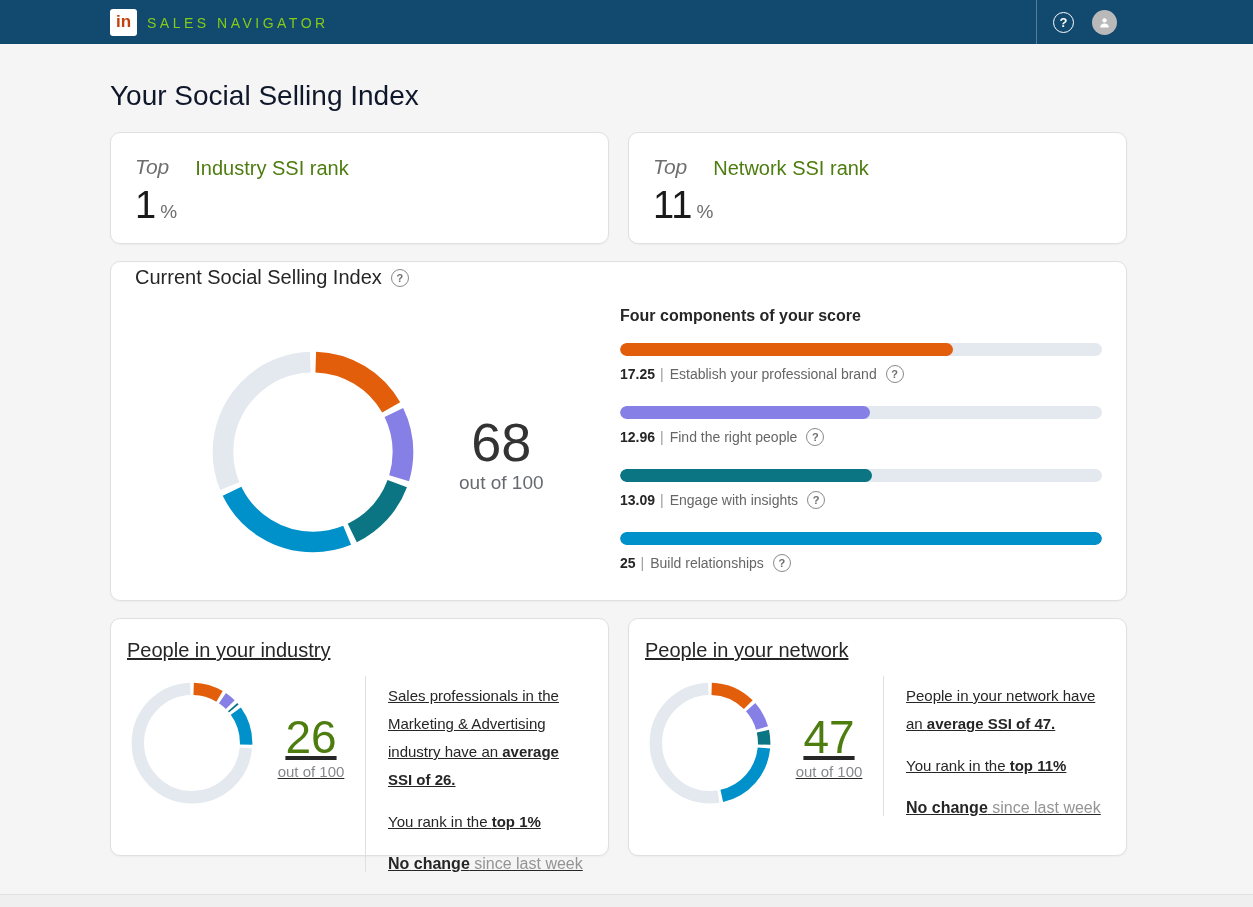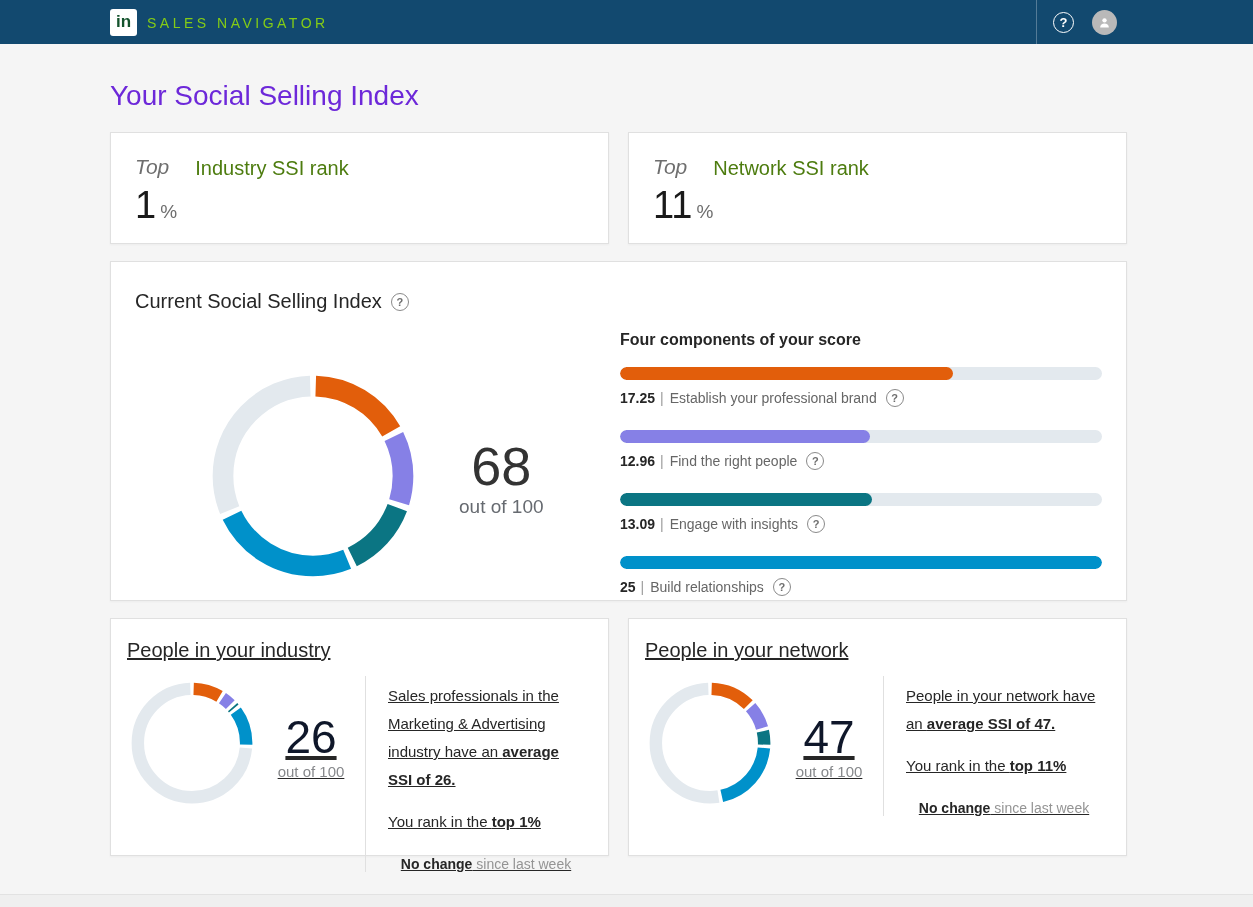--- a/index.html
+++ b/index.html
@@ -10,61 +10,61 @@
   }
   
   .navbar {
     height:44px; background:#12496F; display:flex; align-items:center;
     justify-content:space-between; padding-left:110px;
   }
   .brand { display:flex; align-items:center; }
   .logo-box {
     width:27px; height:27px; background:#fff; border-radius:3px;
     display:flex; align-items:center; justify-content:center;
-    font-weight:bold; font-size:17px; color:#14532d;
+    font-weight:bold; font-size:17px; color:#c2410c;
   }
   .brand-text {
     color:#84cc16; font-size:14px; letter-spacing:3.5px; margin-left:10px; margin-top:1px;
   }
   .nav-right { display:flex; align-items:center; height:44px; padding-right:136px; }
   .nav-divider { width:1px; height:44px; background:rgba(255,255,255,.28); margin-right:16px; }
   .nav-help {
     width:21px; height:21px; border:1.5px solid #fff; border-radius:50%;
     color:#fff; font-size:13px; font-weight:bold; display:flex;
     align-items:center; justify-content:center; margin-right:18px; cursor:pointer;
   }
   .avatar {
     width:25px; height:25px; border-radius:50%; background:#B9B9B9;
     display:flex; align-items:center; justify-content:center; cursor:pointer;
   }
   
   .main { padding:28px 126px 0 110px; }
-  h1.page-title { font-size:28px; font-weight:400; color:#6d28d9; margin:8px 0 20px; }
+  h1.page-title { font-size:28px; font-weight:400; color:#0f172a; margin:8px 0 20px; }
   .row2 { display:grid; grid-template-columns:1fr 1fr; gap:19px; }
   .card {
-    background:#fff; border:1px solid #E0E0E0; border-radius:0;
+    background:#fff; border:1px solid #E0E0E0; border-radius:10px;
     box-shadow:0 1px 2px rgba(0,0,0,.04);
   }
   
   .rank-card { height:112px; padding:22px 24px; }
   .rank-grid { display:grid; grid-template-columns:auto 1fr; column-gap:26px; }
   .rank-top { font-style:italic; font-size:21px; color:#6E6E6E; }
   .rank-title { font-size:20px; color:#4d7c0f; margin-top:2px; }
   .rank-value-row { margin-top:4px; display:flex; align-items:baseline; }
   .rank-value { font-size:38px; font-weight:300; color:#1a1a1a; }
   .rank-unit { font-size:19px; color:#6E6E6E; margin-left:4px; }
   
   .help-icon {
     display:inline-flex; width:18px; height:18px; border:1.5px solid #8A8A8A;
     border-radius:50%; color:#6E6E6E; font-size:11px; font-weight:bold;
     align-items:center; justify-content:center; margin-left:9px;
     vertical-align:middle; cursor:pointer; flex:none;
   }
   
-  .ssi-card { margin-top:17px; height:340px; padding:28px 24px; }
+  .ssi-card { margin-top:17px; height:340px; padding:4px 24px; }
   .card-header { font-size:20px; font-weight:400; color:#262626; display:flex; align-items:center; }
   .ssi-content { display:flex; margin-top:4px; }
   .ssi-left { width:485px; display:flex; align-items:center; }
   .donut-lg { width:216px; height:216px; margin-left:70px; margin-top:16px; }
   .donut-lg svg, .donut-sm svg { width:100%; height:100%; transform:rotate(-90deg); }
   .score-block-lg { margin-left:38px; margin-top:20px; text-align:center; }
   .score-lg { font-size:54px; font-weight:300; color:#333; line-height:1.05; }
   .outof-lg { font-size:19px; color:#666A70; margin-top:2px; }
   .ssi-right { flex:1; padding-top:14px; }
   .components-title { font-size:16px; font-weight:bold; color:#262626; margin-bottom:18px; }
@@ -73,28 +73,28 @@
   .bar-fill { height:13px; border-radius:7px; }
   .bar-label { margin-top:9px; font-size:14px; color:#666; display:flex; align-items:center; }
   .bar-label .val { font-weight:bold; color:#262626; margin-right:5px; }
   .bar-label .sep { color:#9a9a9a; margin-right:6px; }
   
   .row-bottom { margin-top:17px; display:grid; grid-template-columns:1fr 1fr; gap:19px; }
   .people-card { height:238px; padding:20px 16px;text-decoration:underline; }
   .people-content { display:flex; margin-top:12px; }
   .donut-sm { width:130px; height:130px; flex:none; margin-top:4px; }
   .score-block-sm { width:108px; text-align:center; margin-top:40px; flex:none; }
-  .score-sm { font-size:46px; font-weight:300; color:#0f172a; line-height:1; }
+  .score-sm { font-size:46px; font-weight:300; color:#4d7c0f; line-height:1; }
   .outof-sm { font-size:15px; color:#87898C; margin-top:3px; }
   .v-divider { width:1px; background:#E0E0E0; margin:2px 0 6px; flex:none; align-self:stretch; }
   .people-text { padding:8px 8px 0 22px; font-size:15px; line-height:28px; color:#262626; }
   .people-text p.desc { margin-bottom:14px; }
   .people-text p.rank { margin-bottom:14px; }
   .people-text b { font-weight:bold; }
-  .change-line { font-size:14px; color:#949494;text-align:center; }
+  .change-line { font-size:16px; color:#949494; }
   .change-line b { color:#262626; }
   
   .footer-strip {
     position:absolute; bottom:0; left:0; right:0; height:13px;
     background:#EFEFEF; border-top:1px solid #E2E2E2;
   }
 </style>
 </head>
 <body>
 

